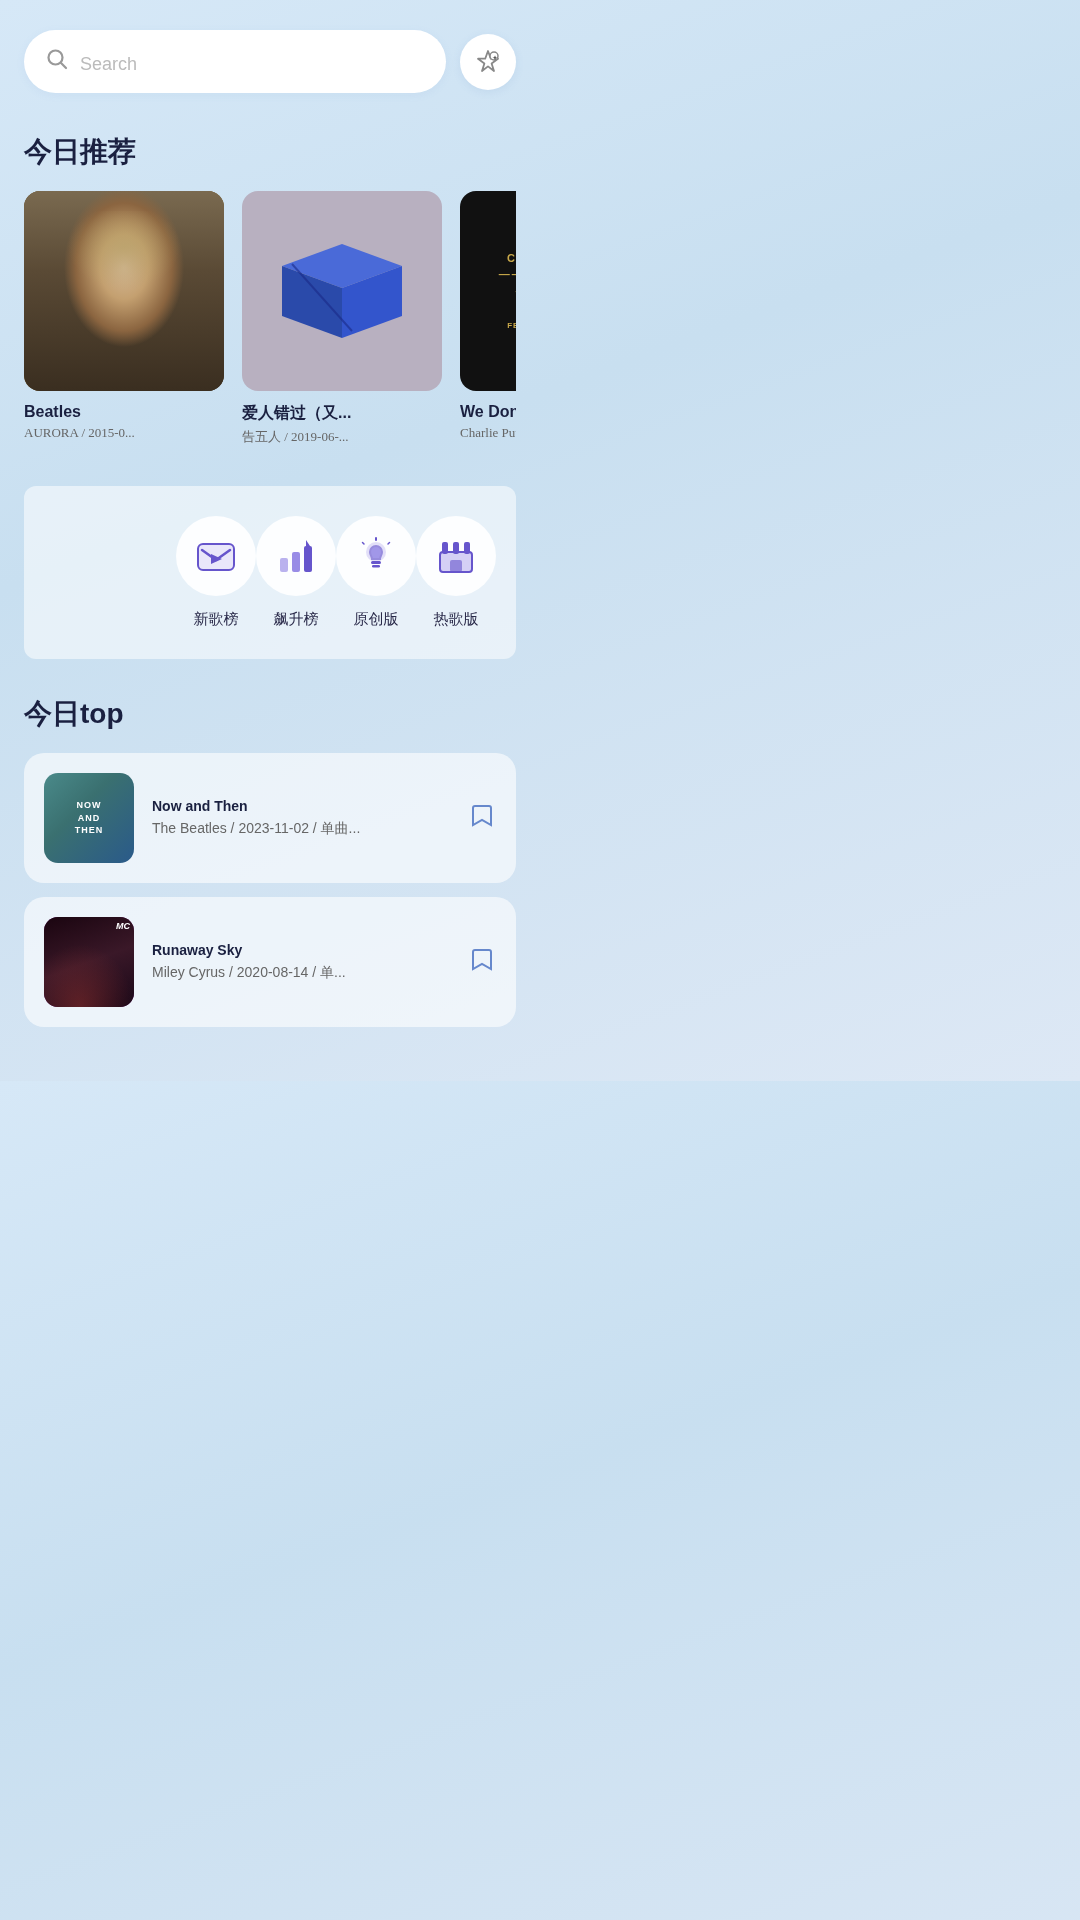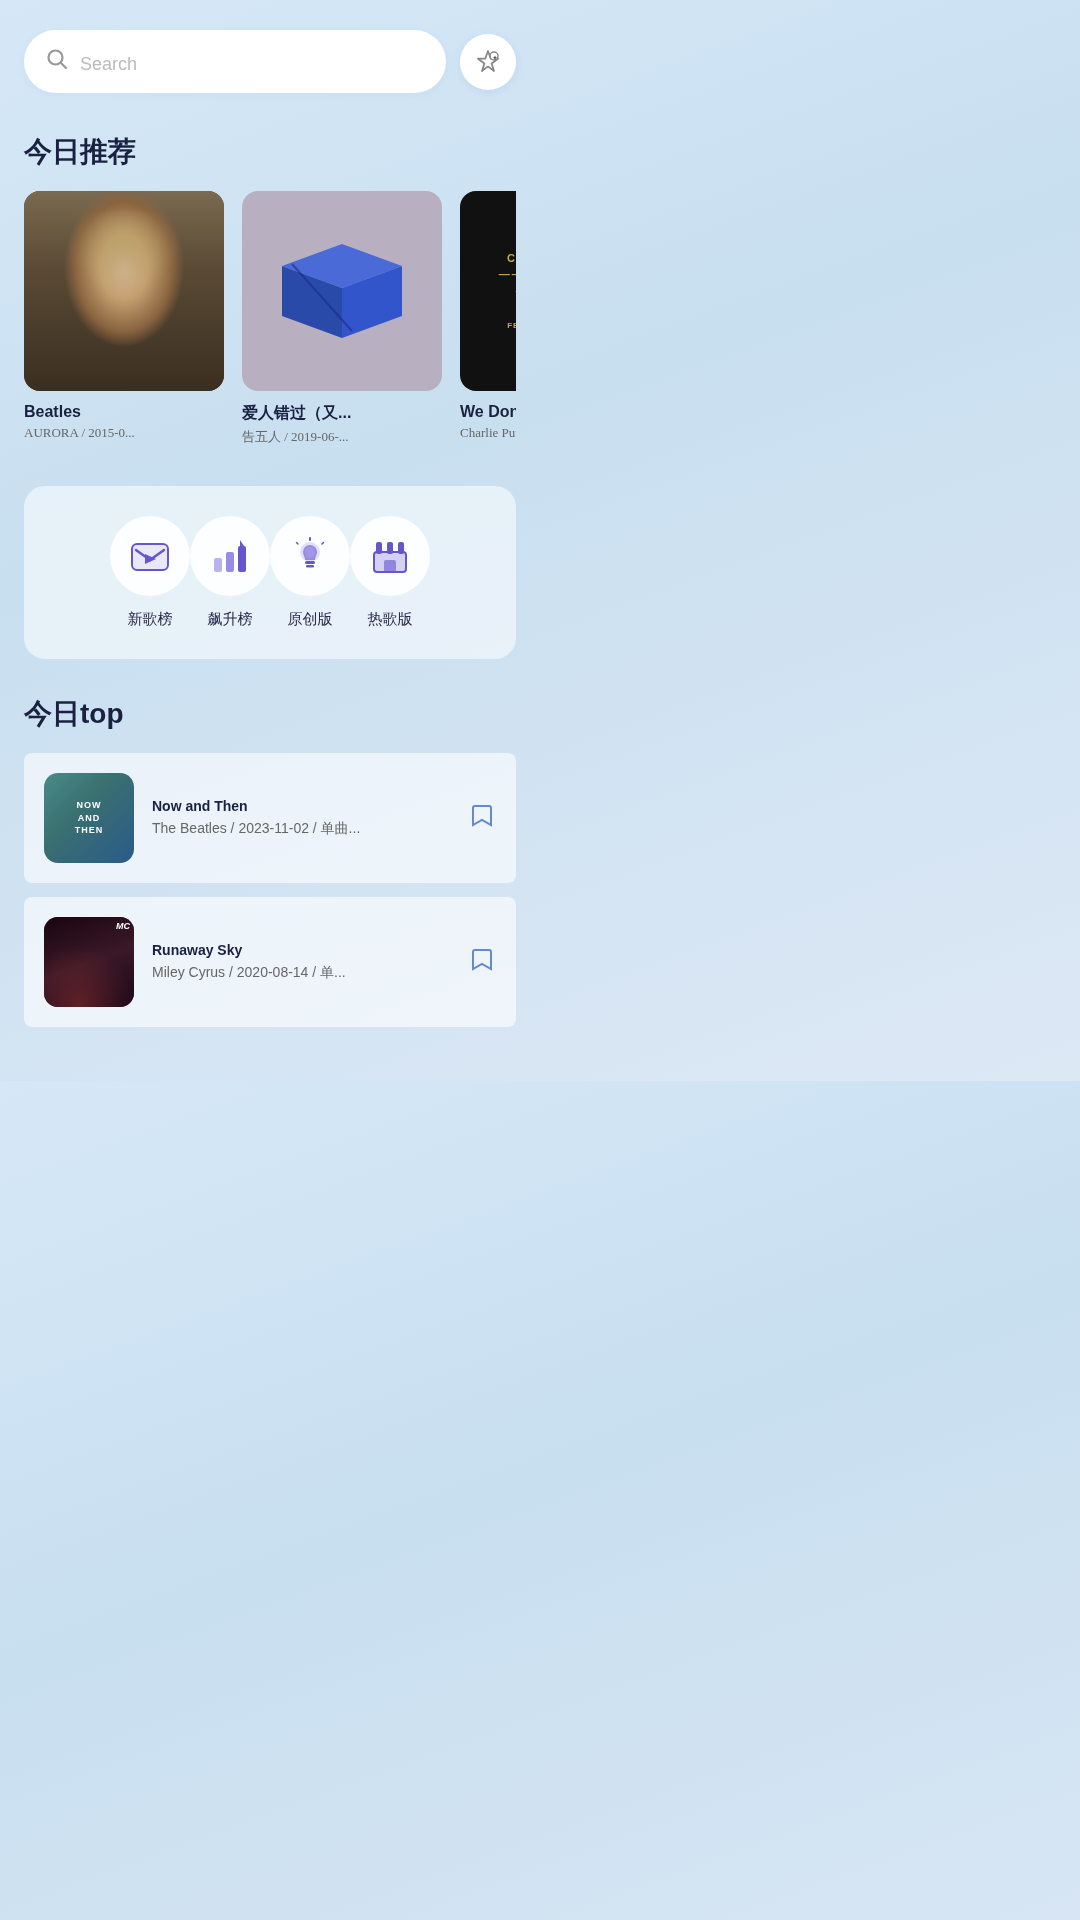--- a/index.html
+++ b/index.html
@@ -179,25 +179,25 @@
       color: #666;
       white-space: nowrap;
       overflow: hidden;
       text-overflow: ellipsis;
       font-family: Liberation Serif, serif;
     }
 
     
     .chart-section {
       background: rgba(255,255,255,0.55);
-      border-radius: 21px;
+      border-radius: 12px;
       padding: 30px 20px;
       margin-bottom: 36px;
       display: flex;
-      justify-content: center;
+      justify-content: flex-end;
     }
 
     .chart-item {
       display: flex;
       flex-direction: column;
       align-items: center;
       gap: 14px;
       cursor: pointer;
     }
 
@@ -220,21 +220,21 @@
     }
 
     .chart-label {
       font-size: 15px;
       color: #2a2a4a;
       font-weight: 500;
     }
 
     .top-list-card {
       background: rgba(255,255,255,0.6);
-      border-radius: 8px;
+      border-radius: 20px;
       padding: 20px;
       margin-bottom: 14px;
       display: flex;
       align-items: center;
       gap: 18px;
       cursor: pointer;
     }
 
     .track-cover {
       width: 90px;

